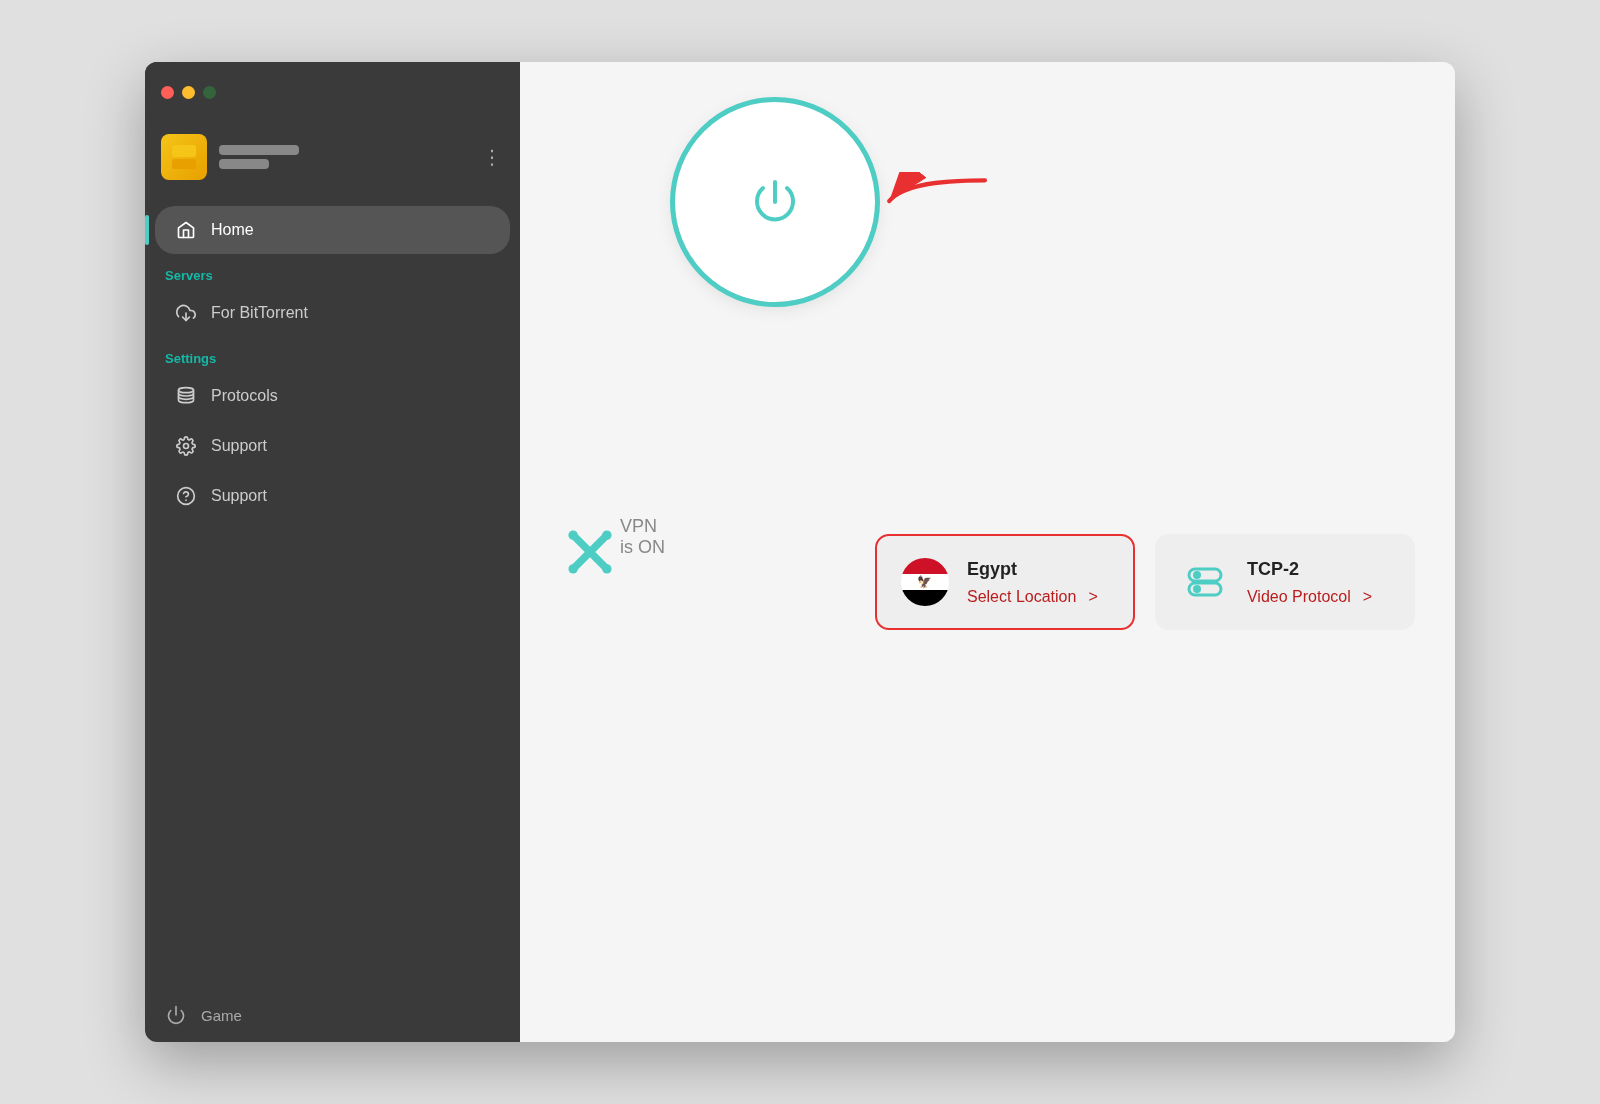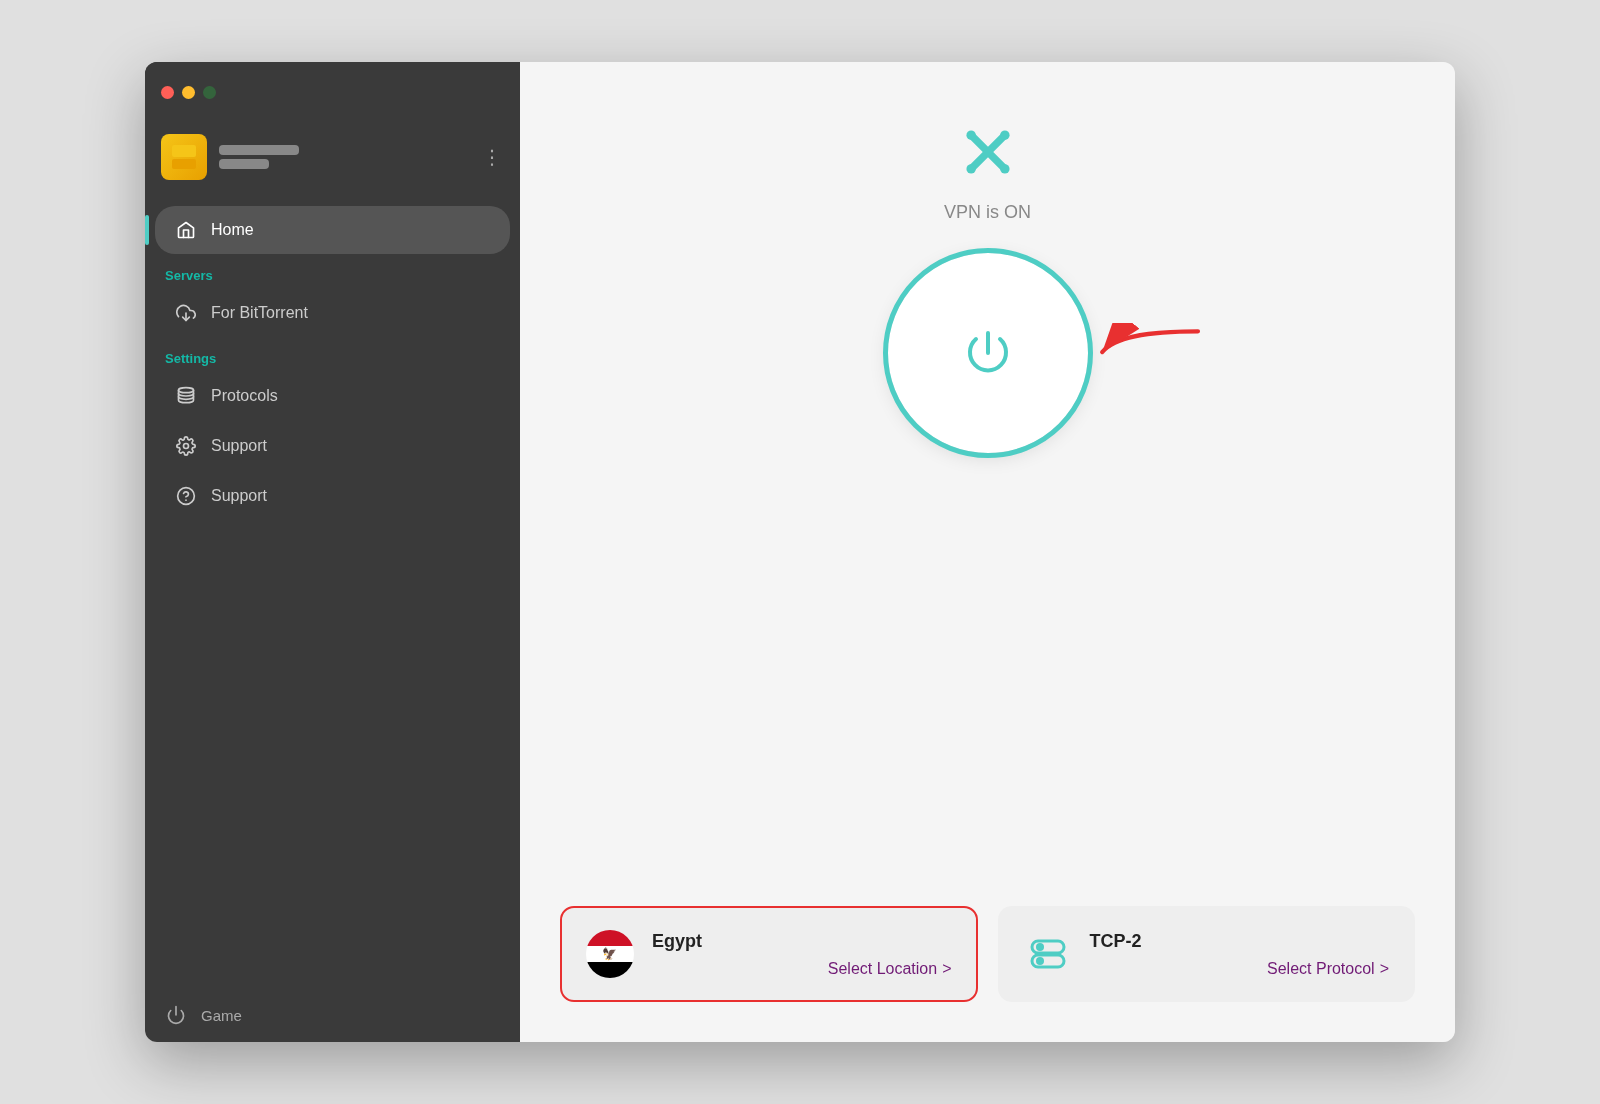--- a/index.html
+++ b/index.html
@@ -134,21 +134,21 @@
       gap: 14px;
       color: #aaaaaa;
       font-size: 15px;
       cursor: pointer;
     }
     
     .main-content {
       flex: 1;
       background: #f5f5f5;
       display: flex;
-      flex-direction: column;
+      flex-direction: row;
       align-items: center;
       padding: 40px 40px 40px;
       position: relative;
     }
     .vpn-logo {
       margin-top: 20px;
       margin-bottom: 16px;
     }
     .vpn-logo svg {
       width: 60px; height: 60px;
@@ -241,25 +241,24 @@
       flex: 1;
     }
     .card-title {
       font-size: 18px;
       font-weight: 700;
       color: #222222;
       margin-bottom: 8px;
     }
     .card-sub {
       font-size: 16px;
-      color: #701a75;
-      display: flex;
-      align-items: center;
-      gap: 5px;
-      justify-content: flex-end;
+      color: #b91c1c;
+      display: flex;
+      align-items: center;
+      gap: 12px;
     }
     .protocol-icon {
       width: 48px; height: 48px;
       display: flex;
       align-items: center;
       justify-content: center;
       flex-shrink: 0;
     }
     .protocol-icon svg {
       width: 42px; height: 42px;
@@ -441,20 +440,20 @@
             <rect x="5" y="8" width="32" height="12" rx="6" stroke="#4ecdc4" stroke-width="3" fill="none"></rect>
             <rect x="5" y="22" width="32" height="12" rx="6" stroke="#4ecdc4" stroke-width="3" fill="none"></rect>
 
             <circle cx="13" cy="14" r="4" fill="#4ecdc4"></circle>
             <circle cx="13" cy="28" r="4" fill="#4ecdc4"></circle>
           </svg>
         </div>
         <div class="card-text">
           <div class="card-title">TCP-2</div>
           <div class="card-sub">
-            <span>Select Protocol</span>
+            <span>Video Protocol</span>
             <span>&gt;</span>
           </div>
         </div>
       </div>
     </div>
   </div>
 </div>
 
 </body></html>

